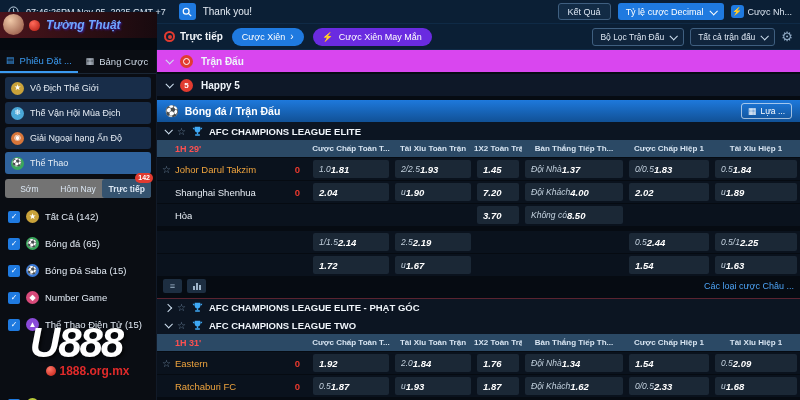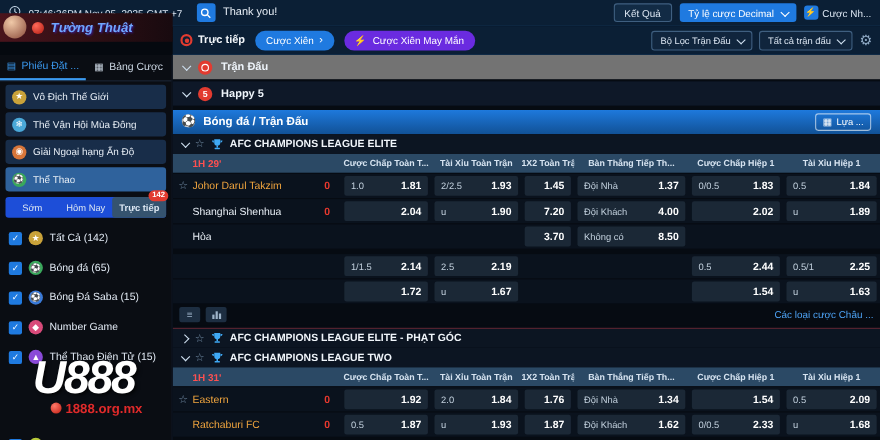--- a/index.html
+++ b/index.html
@@ -59,21 +59,21 @@
   .side-tabs{height:24px;display:flex;border-bottom:1px solid #1a2635;}
   .stab{flex:1;display:flex;align-items:center;justify-content:center;gap:5px;font-size:9.5px;color:#cdd8e4;}
   .stab.active{color:#3b9af0;border-bottom:2px solid #3b9af0;}
   .sheet-ic{font-size:9px;line-height:1;}
   .feat{height:22px;margin:3px 5px 0 5px;border-radius:3px;background:#182d49;display:flex;
     align-items:center;gap:6px;padding:0 6px;font-size:9px;color:#e6edf5;}
   .feat.sel{background:#2f629c;}
   .cicon{width:13px;height:13px;border-radius:50%;display:flex;align-items:center;justify-content:center;
     font-size:8px;color:#fff;flex:0 0 13px;line-height:1;}
   .flabel{white-space:nowrap;overflow:hidden;}
-  #time-tabs{height:19px;margin:5px 5px 0 5px;background:#1d4ed8;border-radius:3px;display:flex;position:relative;}
+  #time-tabs{height:19px;margin:5px 5px 0 5px;background:#737373;border-radius:3px;display:flex;position:relative;}
   .ttab{flex:1;display:flex;align-items:center;justify-content:center;font-size:8.5px;color:#dbe6f2;position:relative;}
   .ttab.sel{background:#35536f;border-radius:3px;font-weight:bold;}
   .badge{position:absolute;top:-6px;right:-2px;background:#e23b30;color:#fff;font-size:7px;font-weight:bold;
     border-radius:6px;padding:0 3px;line-height:10px;}
   #sports-list{margin-top:5px;}
   .sport{height:27px;display:flex;align-items:center;gap:6px;padding:0 8px;}
   #sports-list .sport:last-child{margin-top:53px;}
   .cb{width:12px;height:12px;border-radius:2px;background:#1f7ae0;color:#fff;font-size:8px;
     display:flex;align-items:center;justify-content:center;flex:0 0 12px;line-height:1;}
   .slabel{font-size:9.5px;color:#e2eaf4;white-space:nowrap;overflow:hidden;}
@@ -82,21 +82,21 @@
   .watermark{position:absolute;left:0;top:320px;width:152px;text-align:center;z-index:30;pointer-events:none;}
   .wm-logo{font-size:42px;font-weight:bold;font-style:italic;color:#fff;letter-spacing:-2px;line-height:46px;
     text-shadow:2px 2px 3px rgba(0,0,0,.65);}
   .wm-domain{display:flex;align-items:center;justify-content:center;gap:3px;
     font-size:12px;font-weight:bold;color:#e02a2a;margin-top:-2px;margin-left:24px;}
   .wm-crest{width:10px;height:10px;border-radius:50%;background:radial-gradient(circle at 35% 30%,#ff7a6a,#c01a10);display:inline-block;}
 
   
   .main{position:absolute;left:157px;top:50px;width:643px;height:350px;background:#060b12;overflow:hidden;}
   .acc{height:22px;display:flex;align-items:center;gap:8px;padding:0 9px;font-size:10px;font-weight:bold;color:#eef4fa;}
-  .acc0{background:#737373;margin-bottom:2px;}
+  .acc0{background:#d946ef;margin-bottom:2px;}
   .acc1{background:#0e1828;margin-bottom:4px;}
   .sport-ic{width:13px;height:13px;border-radius:50%;background:#e23b30;display:flex;align-items:center;
     justify-content:center;color:#fff;font-size:8px;font-weight:bold;flex:0 0 13px;}
   .sport-ic.ring::after{content:"";width:5px;height:5px;border:1.5px solid #fff;border-radius:50%;}
   .sport-hdr{height:22px;background:linear-gradient(180deg,#1e79dc,#115196);display:flex;align-items:center;
     gap:6px;padding:0 8px;font-size:10.5px;font-weight:bold;color:#fff;}
   .ball{font-size:11px;line-height:1;}
   .lua-btn{margin-left:auto;height:16px;border:1px solid rgba(255,255,255,.6);border-radius:3px;display:flex;
     align-items:center;gap:4px;font-size:8.5px;padding:0 6px;font-weight:normal;color:#fff;}
   .grid-ic{font-size:9px;line-height:1;}
@@ -116,21 +116,21 @@
   .ch{font-size:8px;color:#d7e4f1;text-align:center;overflow:hidden;white-space:nowrap;font-weight:bold;}
   .ch.time{color:#ff5050;font-weight:bold;font-size:9px;text-align:left;padding-left:18px;}
   .mrow{height:22px;margin-top:1px;background:#0a121d;align-items:center;}
   .teamcell{display:flex;align-items:center;gap:4px;padding-left:5px;height:100%;overflow:hidden;}
   .star.spacer{visibility:hidden;}
   .tname{font-size:9.5px;font-weight:normal;color:#e8eef5;white-space:nowrap;overflow:hidden;}
   .tname.org{color:#efa43e;}
   .score{margin-left:auto;margin-right:10px;font-size:9.5px;font-weight:bold;color:#ea392e;}
   .cellwrap{height:100%;padding:2px 3px;}
   .cellbox{height:100%;background:#1b2836;border-radius:2px;display:flex;align-items:center;
-    justify-content:space-between;padding:0 6px;overflow:hidden;}
+    padding:0 6px;overflow:hidden;font-style:italic;}
   .cellbox .h{font-size:8.5px;color:#c3d1de;white-space:nowrap;}
   .cellbox .o{font-size:9.5px;font-weight:bold;color:#fff;white-space:nowrap;}
   .gap4{height:4px;}
   .lg-footer{height:20px;display:flex;align-items:center;gap:5px;padding:0 6px;background:#060b12;}
   .fbtn{width:19px;height:14px;background:#1d2e41;border-radius:2px;display:flex;align-items:center;
     justify-content:center;font-size:9px;color:#9fb5ca;}
   .bars{display:flex;align-items:flex-end;gap:1px;height:8px;}
   .bars i{width:2px;background:#9fb5ca;display:block;}
   .bars i:nth-child(1){height:4px;}.bars i:nth-child(2){height:7px;}.bars i:nth-child(3){height:5px;}
   .flink{margin-left:auto;font-size:9px;color:#4da3f5;}
@@ -209,21 +209,21 @@
         <span>Bảng Cược</span>
       </div>
     </div>
     <div id="featured-list">
         <div class="feat">
           <span class="cicon" style="background: rgb(201, 162, 58);">★</span>
           <span class="flabel">Vô Địch Thế Giới</span>
         </div>
         <div class="feat">
           <span class="cicon" style="background: rgb(74, 168, 216);">❄</span>
-          <span class="flabel">Thế Vận Hội Mùa Đông</span>
+          <span class="flabel">Thế Vận Hội Mùa Địch</span>
         </div>
         <div class="feat">
           <span class="cicon" style="background: rgb(216, 118, 58);">◉</span>
           <span class="flabel">Giải Ngoại hạng Ấn Độ</span>
         </div>
         <div class="feat sel">
           <span class="cicon" style="background: rgb(58, 168, 92);">⚽</span>
           <span class="flabel">Thể Thao</span>
         </div>
       </div>

